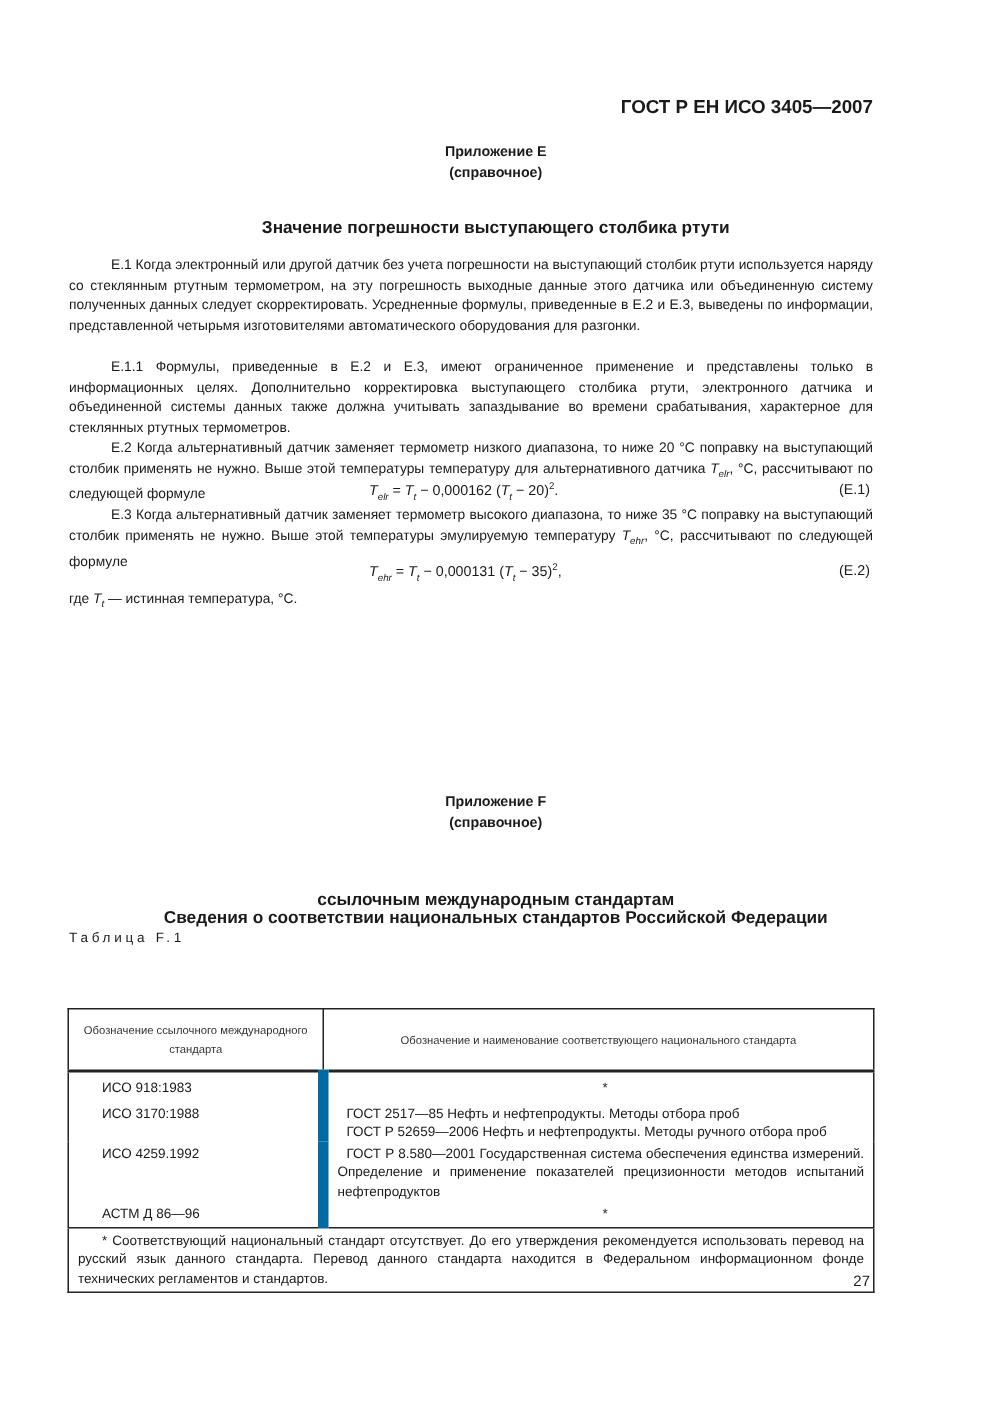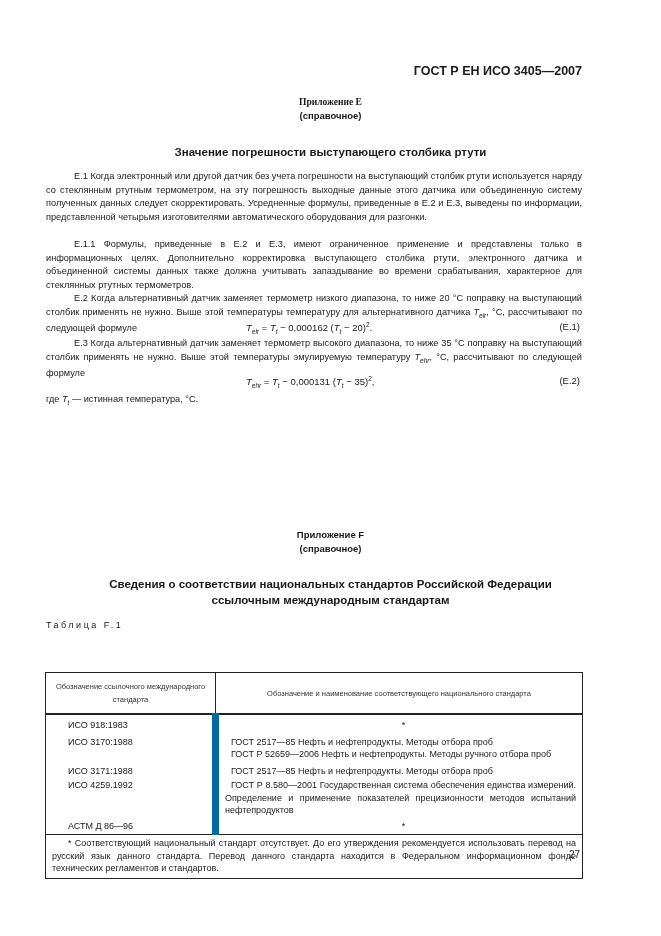--- a/index.html
+++ b/index.html
@@ -42,21 +42,21 @@
     border: 1px solid #222; border-top: 1px solid #222; padding: 2px 6px 3px 6px;
     text-align: justify; text-align-last: left; line-height: 12.5px;
   }
   .page-num { top: 849px; right: 81px; font-size: 10px; margin-left: 38px; }
 </style>
 </head>
 <body>
 
 <div class="abs doc-code">ГОСТ Р ЕН ИСО 3405—2007</div>
 
-<div class="abs center app-title" style="top:95px;font-family:Liberation Serif, serif;">Приложение E</div>
+<div class="abs center app-title" style="top:95px;">Приложение E</div>
 <div class="abs center app-title" style="top:109px;">(справочное)</div>
 <div class="abs center sec-title" style="top:144px;">Значение погрешности выступающего столбика ртути</div>
 
 <div class="abs para" style="top:170px;"><span class="indent"></span><span>E.1  Когда электронный или другой датчик без учета погрешности на выступающий столбик ртути используется наряду со стеклянным ртутным термометром, на эту погрешность выходные данные этого датчика или объединенную систему полученных данных следует скорректировать. Усредненные формулы, приведенные в E.2 и E.3, выведены по информации, представленной четырьмя изготовителями автоматического оборудования для разгонки.</span></div>
 <div class="abs para" style="top:238px;"><span class="indent"></span><span>E.1.1  Формулы, приведенные в E.2 и E.3, имеют ограниченное применение и представлены только в информационных целях. Дополнительно корректировка выступающего столбика ртути, электронного датчика и объединенной системы данных также должна учитывать запаздывание во времени срабатывания, характерное для стеклянных ртутных термометров.</span></div>
 <div class="abs para" style="top:292px;"><span class="indent"></span><span>E.2  Когда альтернативный датчик заменяет термометр низкого диапазона, то ниже 20 °C поправку на выступающий столбик применять не нужно. Выше этой температуры температуру для альтернативного датчика </span><span class="it">T</span><sub class="it">elr</sub><span>, °C, рассчитывают по следующей формуле</span></div>
 
 <div class="abs formula" style="top:321px;">
   <span class="expr"><span class="it">T</span><sub class="it">elr</sub> = <span class="it">T</span><sub class="it">t</sub><span> − 0,000162 (</span><span class="it">T</span><sub class="it">t</sub><span> − 20)</span><sup>2</sup><span>.</span></span>
   <span class="num">(E.1)</span>
@@ -66,21 +66,21 @@
 
 <div class="abs formula" style="top:375px;">
   <span class="expr"><span class="it">T</span><sub class="it">ehr</sub> = <span class="it">T</span><sub class="it">t</sub><span> − 0,000131 (</span><span class="it">T</span><sub class="it">t</sub><span> − 35)</span><sup>2</sup><span>,</span></span>
   <span class="num">(E.2)</span>
 </div>
 
 <div class="abs para" style="top:393px;"><span>где </span><span class="it">T</span><sub class="it">t</sub><span> — истинная температура, °C.</span></div>
 
 <div class="abs center app-title" style="top:528px;">Приложение F</div>
 <div class="abs center app-title" style="top:542px;">(справочное)</div>
-<div class="abs center sec-title" style="top:576px;">Сведения о соответствии национальных стандартов Российской Федерации</div>
+<div class="abs center sec-title" style="top:604px;">Сведения о соответствии национальных стандартов Российской Федерации</div>
 <div class="abs center sec-title" style="top:592px;">ссылочным международным стандартам</div>
 
 <div class="abs caption">Таблица F.1</div>
 
 <table class="f1">
   <thead>
     <tr>
       <th style="width:138px;">Обозначение ссылочного международного стандарта</th>
       <th>Обозначение и наименование соответствующего национального стандарта</th>
     </tr>
@@ -89,24 +89,20 @@
     <tr class="first">
       <td class="left">ИСО 918:1983</td>
       <td class="right star">*</td>
     </tr>
     <tr>
       <td class="left" style="padding-top:4px;">ИСО 3170:1988</td>
       <td class="right" style="padding-top:4px; white-space:pre-line;">ГОСТ 2517—85 Нефть и нефтепродукты. Методы отбора проб
 ГОСТ Р 52659—2006 Нефть и нефтепродукты. Методы ручного отбора проб</td>
     </tr>
     <tr>
-      <td class="left" style="padding-top:4px;">ИСО 3171:1988</td>
-      <td class="right" style="padding-top:4px;">ГОСТ 2517—85 Нефть и нефтепродукты. Методы отбора проб</td>
-    </tr>
-    <tr>
       <td class="left" style="padding-top:2px;">ИСО 4259.1992</td>
       <td class="right" style="padding-top:2px; padding-left:6px; text-align:justify; text-indent:6px;">ГОСТ Р 8.580—2001 Государственная система обеспечения единства измерений. Определение и применение показателей прецизионности методов испытаний нефтепродуктов</td>
     </tr>
     <tr class="last">
       <td class="left" style="padding-top:3px;">АСТМ Д 86—96</td>
       <td class="right star" style="padding-top:3px;">*</td>
     </tr>
     <tr>
       <td class="note" colspan="2" style="text-indent:16px;">* Соответствующий национальный стандарт отсутствует. До его утверждения рекомендуется использовать перевод на русский язык данного стандарта. Перевод данного стандарта находится в Федеральном информационном фонде технических регламентов и стандартов.</td>
     </tr>

